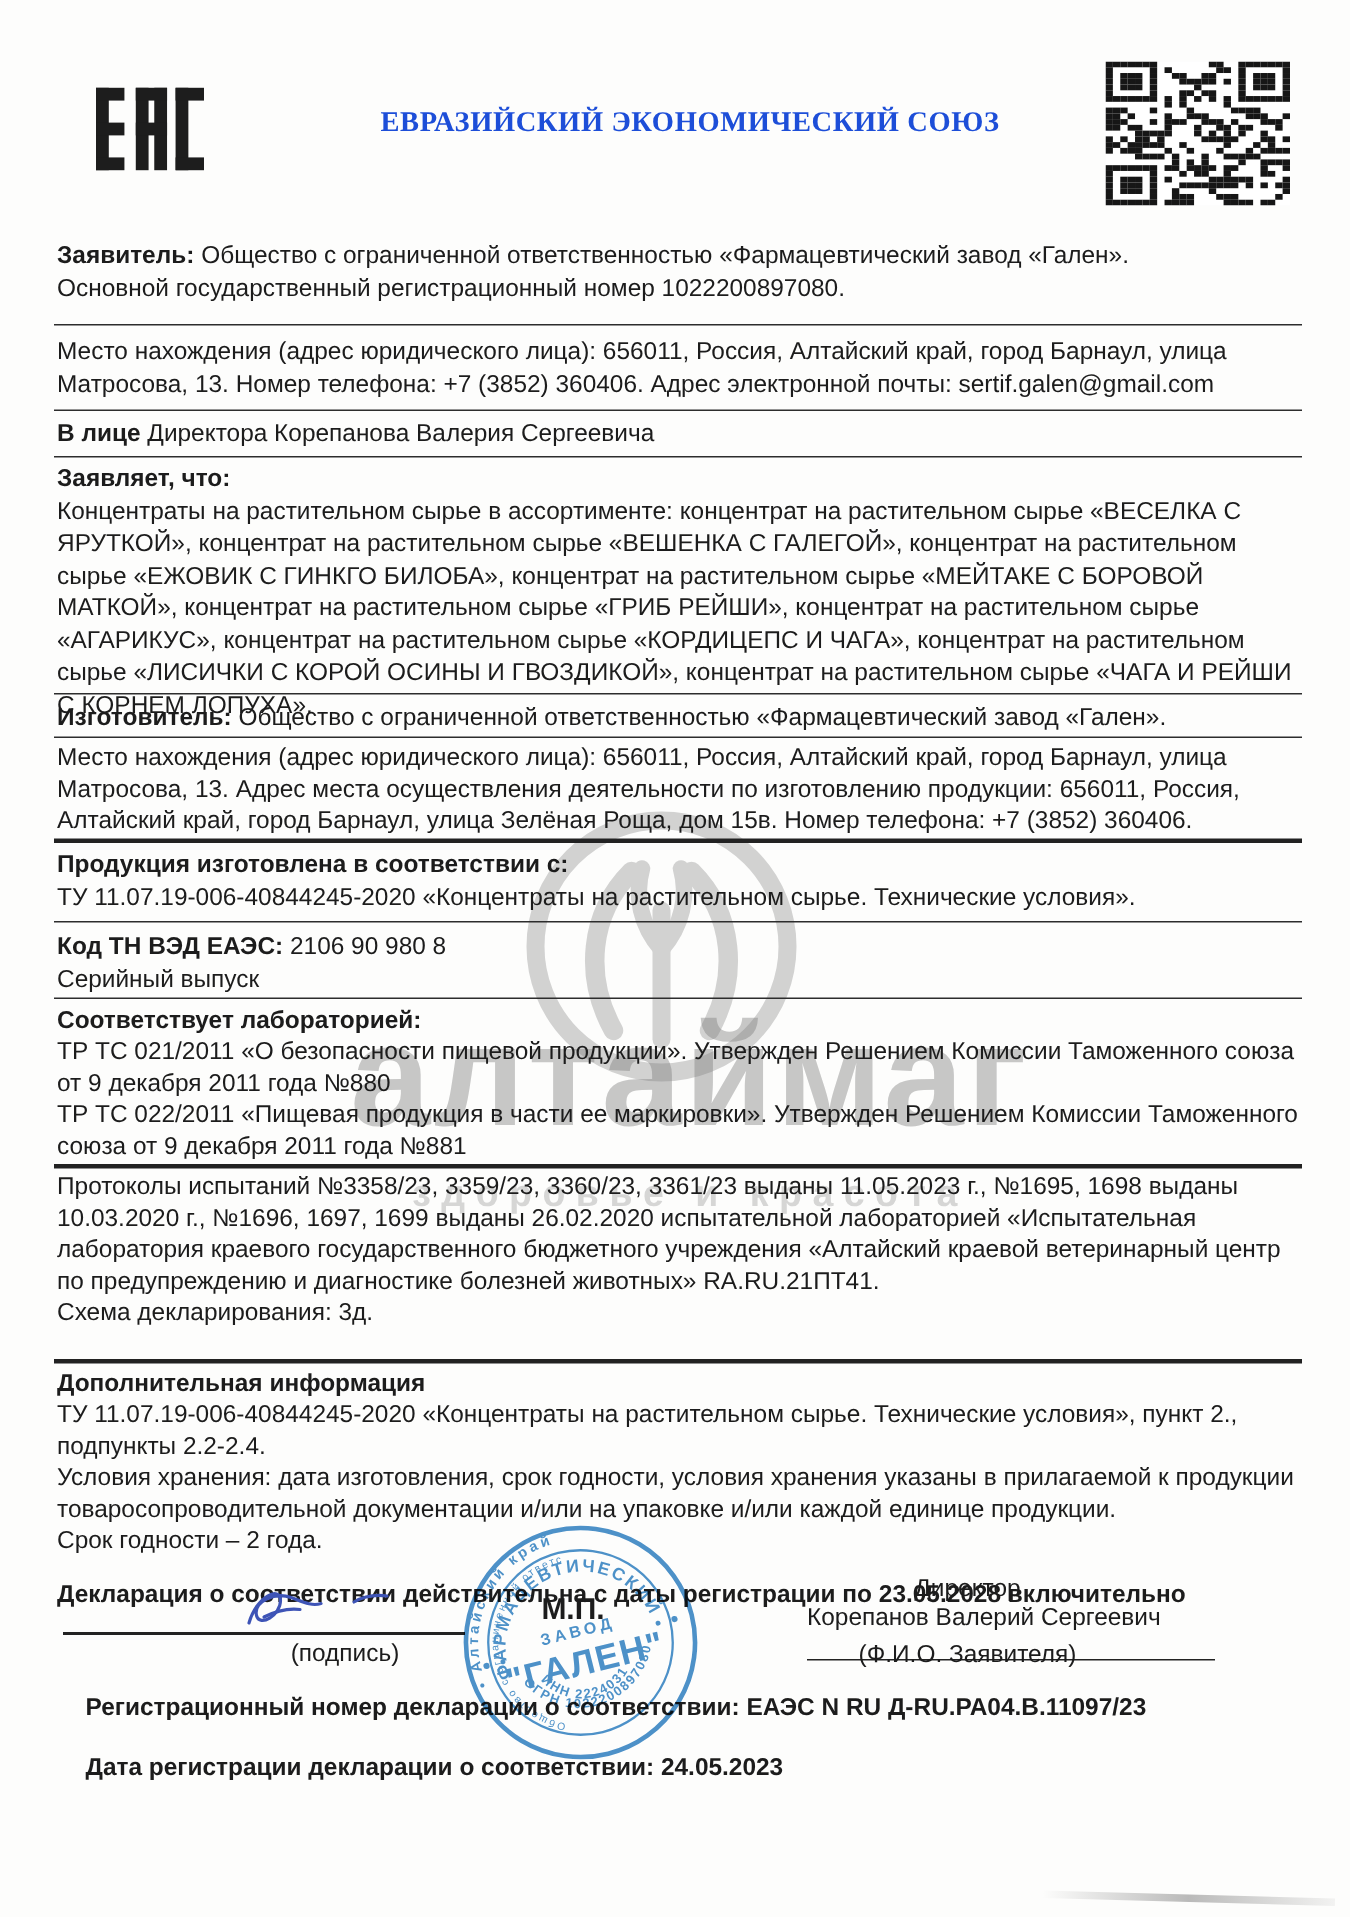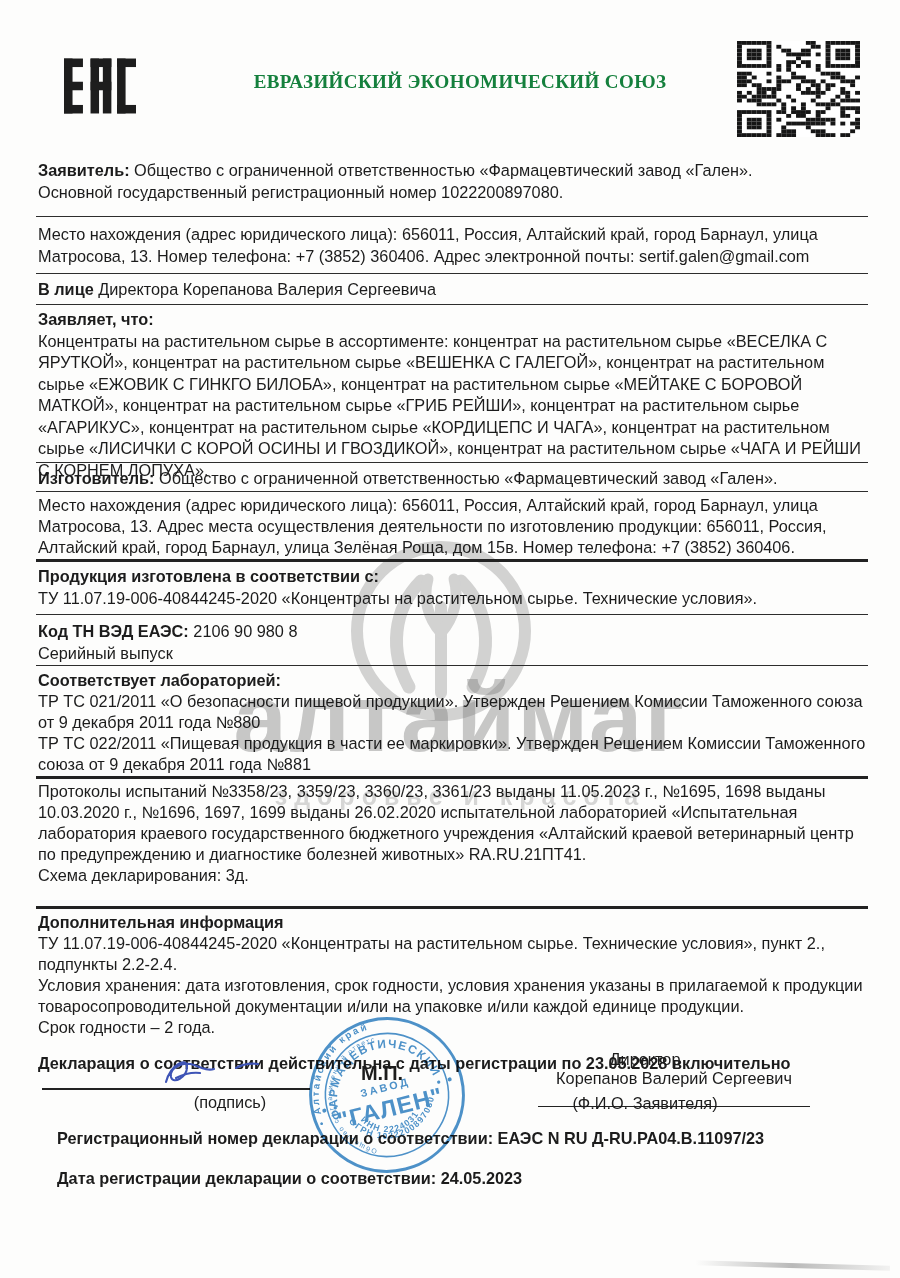--- a/index.html
+++ b/index.html
@@ -9,37 +9,37 @@
     font-family:"Liberation Sans",sans-serif;
     font-size:16.3px;line-height:21.5px;color:#1c1c1c;
   }
   .sec{position:absolute;left:38px;width:830px;}
   .rule{position:absolute;left:36px;right:32px;height:1.4px;background:#2d2d2d;}
   .rule.thick{height:2.8px;background:#222;}
   b{font-weight:700;}
   
   .title{position:absolute;top:70px;left:30px;width:860px;text-align:center;
     font-family:"Liberation Serif",serif;font-weight:700;font-size:19px;line-height:23px;
-    letter-spacing:.4px;color:#15803d;}
+    letter-spacing:.4px;color:#1d4ed8;}
   #eac-logo{position:absolute;left:64px;top:57px;}
   #qr{position:absolute;left:737px;top:41px;}
   
   .wm{position:absolute;z-index:1;pointer-events:none;}
   #wm-brand{left:0;top:668px;width:920px;text-align:center;
     font-weight:700;font-size:96px;line-height:100px;letter-spacing:2px;
     color:rgba(125,125,125,.42);}
   #wm-tagline{left:0;top:786px;width:920px;text-align:center;
     font-weight:700;font-size:25px;letter-spacing:7px;color:rgba(140,140,140,.35);}
   .content{position:relative;z-index:2;}
   
   #sig-line{position:absolute;left:42px;top:1088px;width:268px;height:1.6px;background:#222;}
   #sign-caption{position:absolute;left:140px;top:1092px;width:180px;text-align:center;}
   #mp-mark{position:absolute;left:352px;top:1063px;width:60px;text-align:center;font-weight:700;font-size:20px;}
   #director-title{position:absolute;left:545px;top:1049px;width:200px;text-align:center;}
-  #director-name{position:absolute;left:538px;top:1068px;width:272px;text-align:center;border-bottom:1.6px solid #222;padding-bottom:16px;}
+  #director-name{position:absolute;left:538px;top:1068px;width:272px;border-bottom:1.6px solid #222;padding-bottom:16px;}
   #fio-caption{position:absolute;left:545px;top:1093px;width:200px;text-align:center;}
   #reg-number{position:absolute;left:57px;top:1128px;width:800px;font-weight:700;}
   #reg-date{position:absolute;left:57px;top:1168px;width:800px;font-weight:700;}
   #validity{position:absolute;left:38px;top:1033px;width:800px;font-weight:700;margin-top:20px;}
   
   #stamp{position:absolute;left:305px;top:1013px;z-index:3;opacity:.85;mix-blend-mode:multiply;}
   #stamp text{font-family:"Liberation Sans",sans-serif;fill:#2e7fc2;}
   .st-ring{font-size:9.5px;font-weight:700;letter-spacing:2.2px;}
   .st-small{font-size:6.8px;letter-spacing:1.4px;}
   .st-arc{font-size:11.5px;font-weight:700;letter-spacing:1.5px;}

